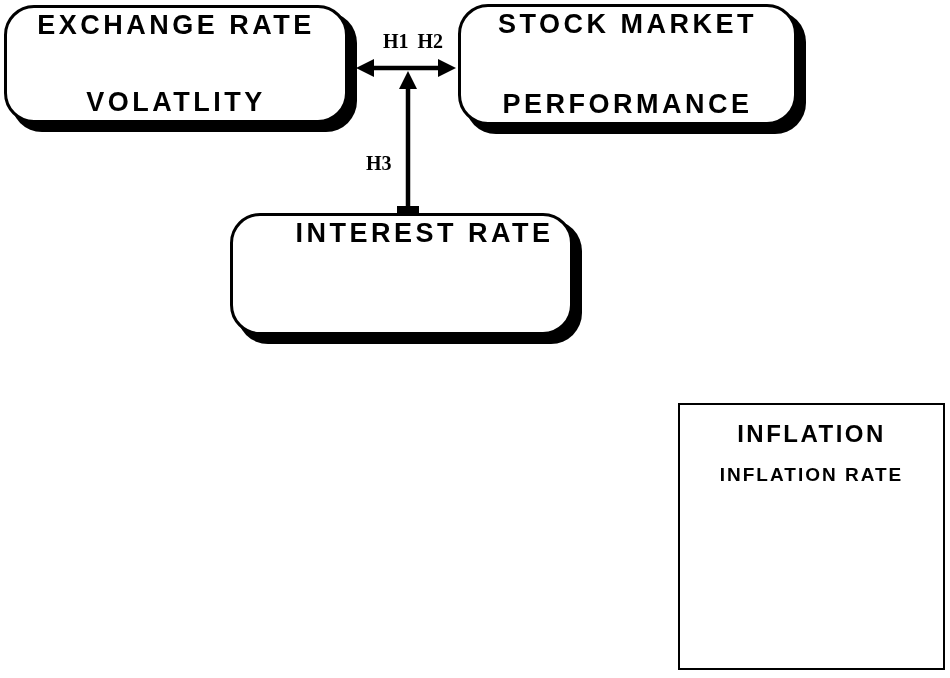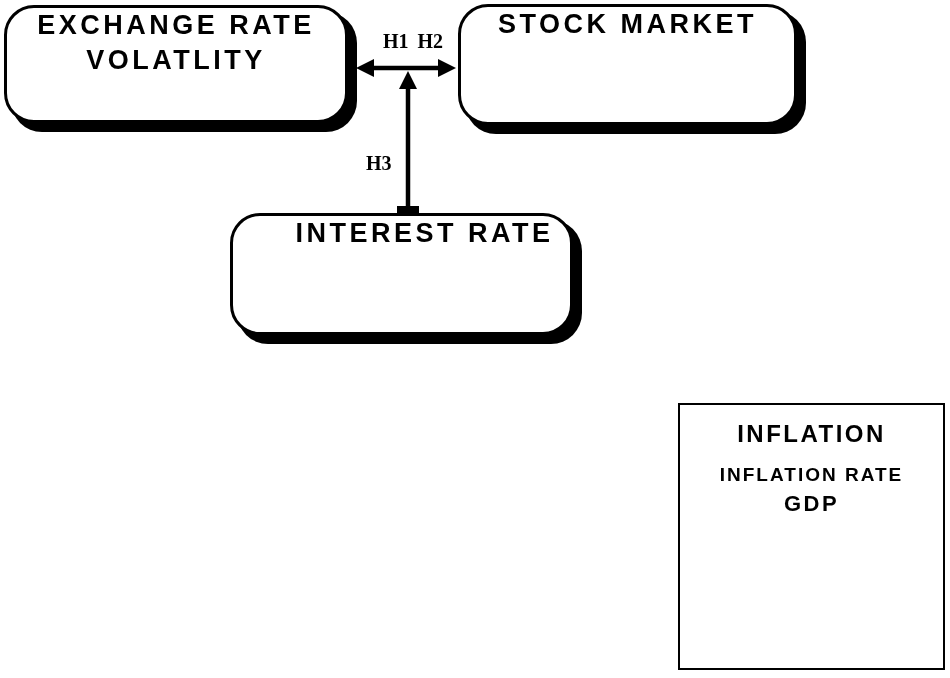--- a/index.html
+++ b/index.html
@@ -19,21 +19,21 @@
   
   .rbox {
     position: absolute;
     background: #ffffff;
     border: 3px solid #000000;
     border-radius: 30px;
     box-shadow: 8px 8px 0 1px #000000;
     display: flex;
     flex-direction: column;
     align-items: center;
-    justify-content: flex-start;
+    justify-content: space-between;
     text-align: center;
     box-sizing: border-box;
   }
   .rbox .line {
     display: block;
     font-weight: bold;
     font-size: 27px;
     letter-spacing: 3.5px;
     line-height: 35px;
     color: #000000;
@@ -115,30 +115,30 @@
 
 <div class="canvas">
 
   <div class="rbox box-exchange">
     <span class="line">EXCHANGE RATE</span>
     <span class="line">VOLATLITY</span>
   </div>
 
   <div class="rbox box-stock">
     <span class="line">STOCK MARKET</span>
+    <span class="line">PERFORMANCE</span>
   </div>
 
   <div class="rbox box-interest">
     <span class="line">INTEREST RATE</span>
   </div>
 
   <div class="control-box">
     <span class="title-line">INFLATION</span>
     <span class="item-1">INFLATION RATE</span>
-    <span class="item-2">GDP</span>
   </div>
 
   <svg class="arrows" viewBox="0 0 950 678" xmlns="http://www.w3.org/2000/svg">
 
     <g>
       <line x1="368" y1="68" x2="444" y2="68" stroke="#000000" stroke-width="4.5"></line>
       <polygon points="356,68 374,59 374,77" fill="#000000"></polygon>
       <polygon points="456,68 438,59 438,77" fill="#000000"></polygon>
     </g>
 

